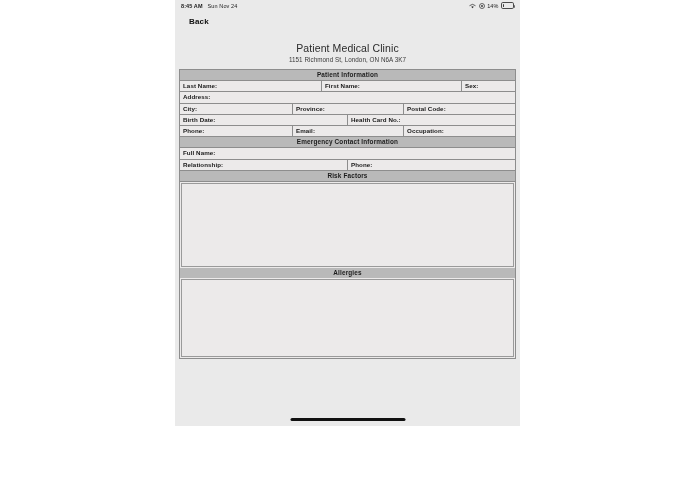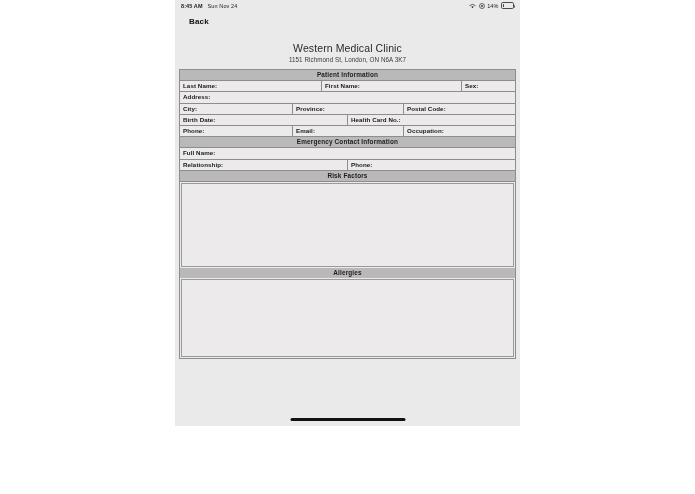--- a/index.html
+++ b/index.html
@@ -236,21 +236,21 @@
           <span class="batt-fill" style="width: 14%;"></span>
         </span>
       </div>
     </div>
 
     <div id="nav-bar">
       <button id="back-button">Back</button>
     </div>
 
     <div id="clinic-header">
-      <div id="clinic-name">Western Medical Clinic</div>
+      <div id="clinic-name">Patient Medical Clinic</div>
       <div id="clinic-address">1151 Richmond St, London, ON N6A 3K7</div>
     </div>
 
     <div id="form">
 
       <div class="sec-head">Patient Information</div>
 
       <div class="row">
         <div class="cell w-a">Last Name:</div>
         <div class="cell w-b">First Name:</div>

